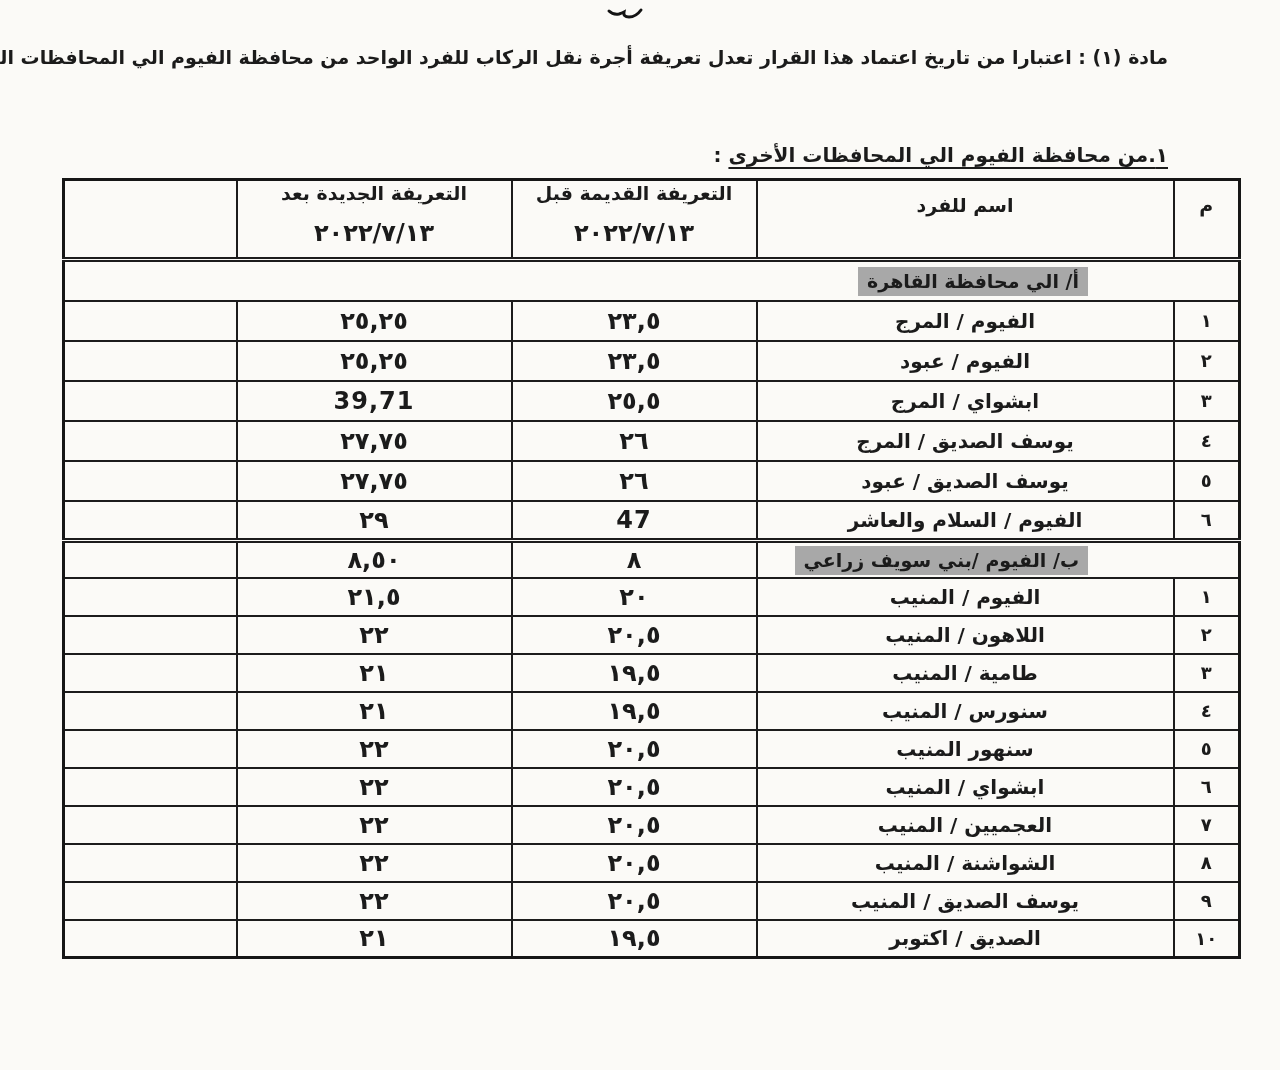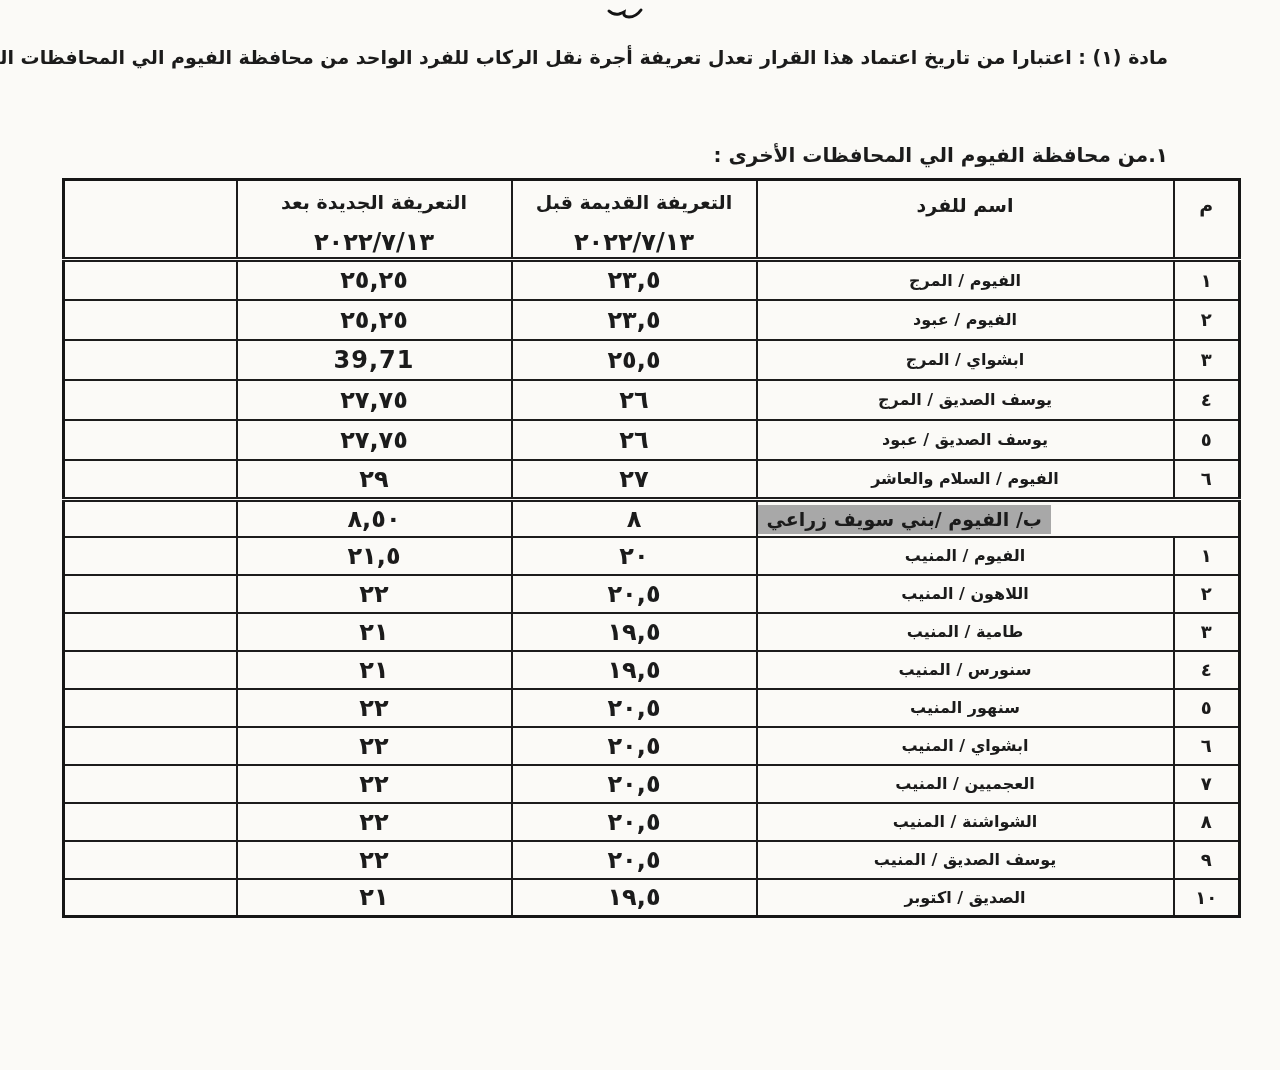--- a/index.html
+++ b/index.html
@@ -23,20 +23,21 @@
   }
   .article .line1 { white-space:nowrap; }
   .article .line2 { margin-top:15px; }
 
   
   .heading {
     position:absolute; top:143px; right:112px;
     direction:rtl; font-size:20px; white-space:nowrap;
   }
   .heading .u {
+    text-decoration:underline;
     text-decoration-thickness:2px;
     text-underline-offset:5px;
   }
 
   
   table.tariff {
     position:absolute; top:178px; left:62px;
     width:1176px; direction:rtl;
     border-collapse:collapse; table-layout:fixed;
     background:transparent;
@@ -52,31 +53,31 @@
   table.tariff th { font-size:19px; }
   .col-serial { width:66px; }
   .col-name   { width:417px; }
   .col-old    { width:245px; }
   .col-new    { width:275px; }
   .col-empty  { width:173px; }
 
   tr.r-head   { height:80px; }
   tr.r-head th { border-bottom:5px double #1c1c1c; }
   tr.r-head .th-top { vertical-align:top; padding-top:13px; }
-  .two-line { display:flex; flex-direction:column; justify-content:flex-end; gap:15px; height:74px; }
+  .two-line { display:flex; flex-direction:column; justify-content:flex-start; gap:15px; height:74px; }
 
   tr.r-section { height:41px; }
   tr.r-section td { text-align:right; padding-right:150px; }
   tr.r-a { height:40px; }
   tr.r-b { height:37px; }
   tr.r-b td { border-top:5px double #1c1c1c; }
-  tr.r-b .c-bname { text-align:left; padding-right:150px; }
+  tr.r-b .c-bname { text-align:right; padding-right:150px; }
   tr.r-c { height:38px; }
 
-  .name-cell { font-size:16px; }
+  .name-cell { font-size:20px; }
   .num  { font-size:24px; letter-spacing:1px; }
   .serial { font-size:18px; }
 
   .hl {
     background:#a8a8a8;
     padding:3px 9px 4px 9px;
     font-size:19px;
     white-space:nowrap;
     box-decoration-break:clone;
   }
@@ -116,20 +117,23 @@
       </th>
       <th>
         <div class="two-line">
           <span>التعريفة الجديدة بعد</span>
           <span class="num">٢٠٢٢/٧/١٣</span>
         </div>
       </th>
       <th></th>
     </tr>
 
+    <tr class="r-section">
+      <td colspan="5"><span class="hl">أ/ الي محافظة القاهرة</span></td>
+    </tr>
 
     <tr class="r-a">
       <td class="serial">١</td>
       <td class="name-cell">الفيوم / المرج</td>
       <td class="num">٢٣,٥</td>
       <td class="num">٢٥,٢٥</td>
       <td></td>
     </tr>
     <tr class="r-a">
       <td class="serial">٢</td>
@@ -155,21 +159,21 @@
     <tr class="r-a">
       <td class="serial">٥</td>
       <td class="name-cell">يوسف الصديق / عبود</td>
       <td class="num">٢٦</td>
       <td class="num">٢٧,٧٥</td>
       <td></td>
     </tr>
     <tr class="r-a">
       <td class="serial">٦</td>
       <td class="name-cell">الفيوم / السلام والعاشر</td>
-      <td class="num">٢٧</td>
+      <td class="num">47</td>
       <td class="num">٢٩</td>
       <td></td>
     </tr>
 
     <tr class="r-b">
       <td colspan="2" class="c-bname"><span class="hl">ب/ الفيوم /بني سويف زراعي</span></td>
       <td class="num">٨</td>
       <td class="num">٨,٥٠</td>
       <td></td>
     </tr>

